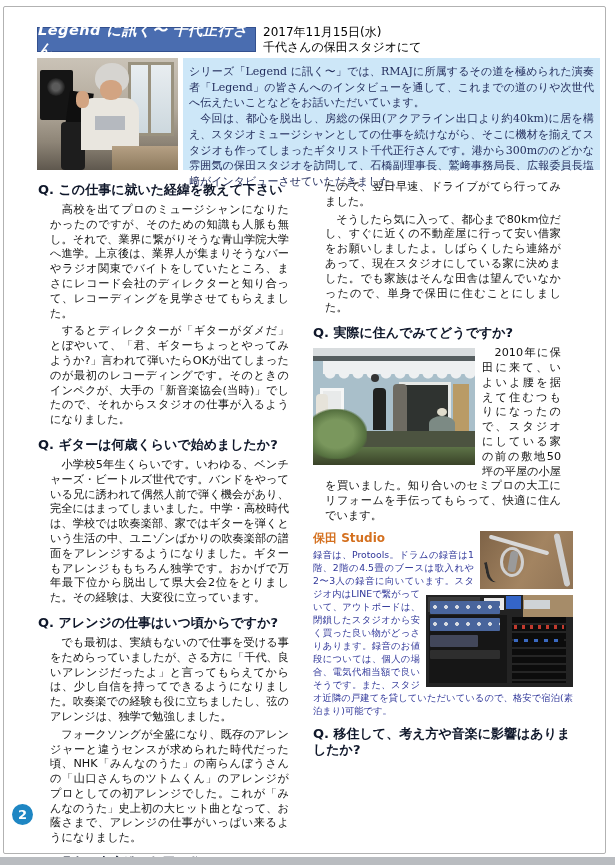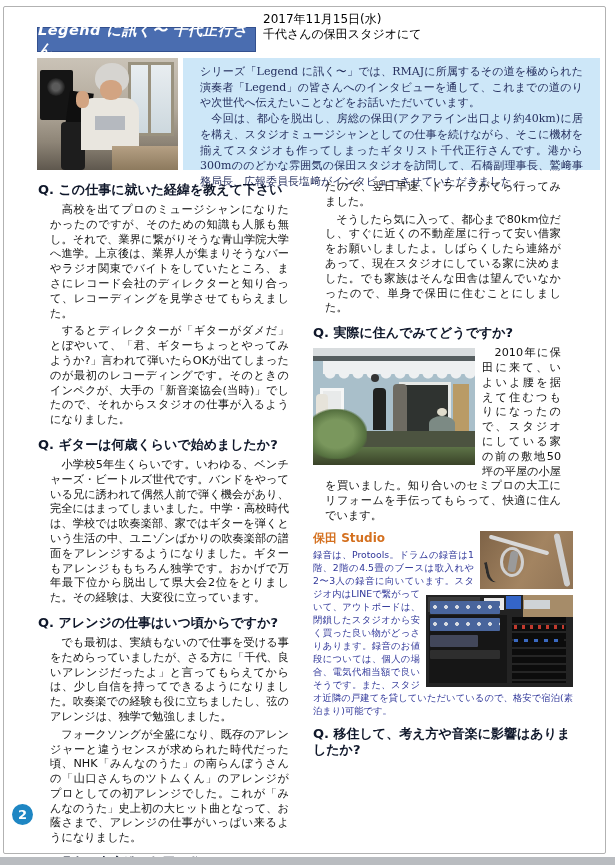--- a/index.html
+++ b/index.html
@@ -6,26 +6,26 @@
   .canvas{position:relative;width:615px;height:865px;background:#ffffff;overflow:hidden;
           font-family:"DejaVu Sans","Liberation Sans",sans-serif;color:#111;}
   .page-frame{position:absolute;left:3px;top:6px;width:601px;height:846px;
               border:1px solid #b2b2b2;border-radius:2px;background:#fff;}
   .bottom-strip{position:absolute;left:0;top:857px;width:615px;height:8px;background:#b9bcc0;}
 
   
   .title-box{position:absolute;left:37px;top:27px;width:219px;height:25px;background:#4a6db0;
              border:1px solid #33508e;color:#fff;display:flex;align-items:center;justify-content:center;
              font-size:14.5px;font-style:italic;font-weight:bold;letter-spacing:.5px;box-sizing:border-box;}
-  .dateline{position:absolute;left:263px;top:12px;font-size:12px;line-height:15px;color:#000;}
+  .dateline{position:absolute;left:263px;top:25px;font-size:12px;line-height:15px;color:#000;}
 
   
   .intro-box{position:absolute;left:183px;top:58px;width:417px;height:112px;background:#cde7f8;
              color:#252f5e;font-family:"DejaVu Serif","Liberation Serif",serif;
-             font-size:11px;line-height:15.7px;padding:6px 17px;box-sizing:border-box;text-align:justify;}
+             font-size:11px;line-height:15.7px;padding:6px 6px;box-sizing:border-box;text-align:justify;}
   .intro-box p{margin:0;}
 
   
   .col-left{position:absolute;left:38px;top:180px;width:263px;}
   .col-right{position:absolute;left:313px;top:180px;width:260px;}
   .q-title{color:#0f172a;font-weight:bold;font-size:13px;line-height:16px;margin:9px 0 5px;}
   .q-title.first{margin-top:2px;}
   .q-title .line2{display:block;padding-left:21px;}
   p.body{font-size:11.2px;line-height:14.8px;text-align:justify;margin:0 12px 3px;color:#111;}
 

